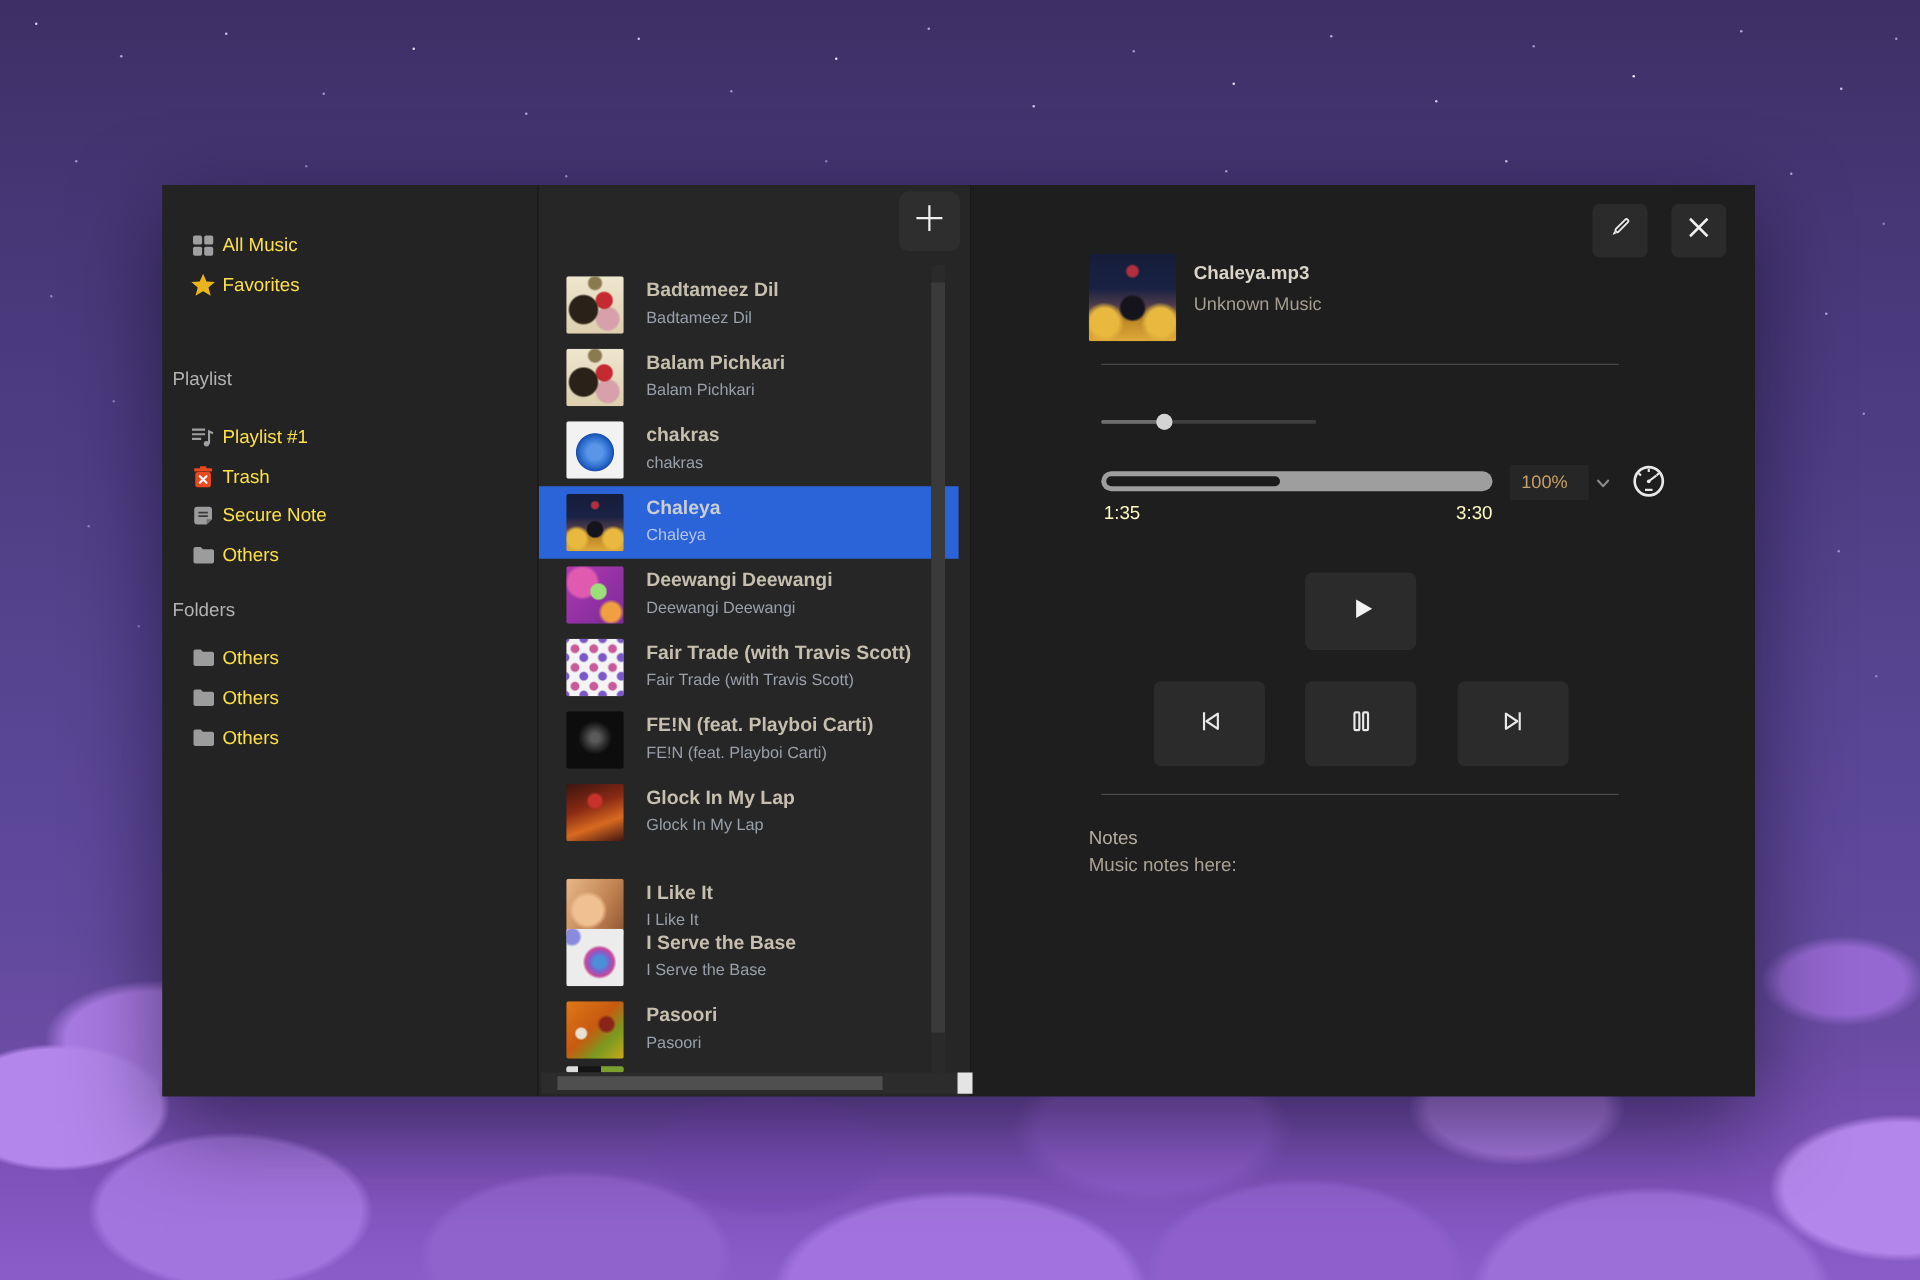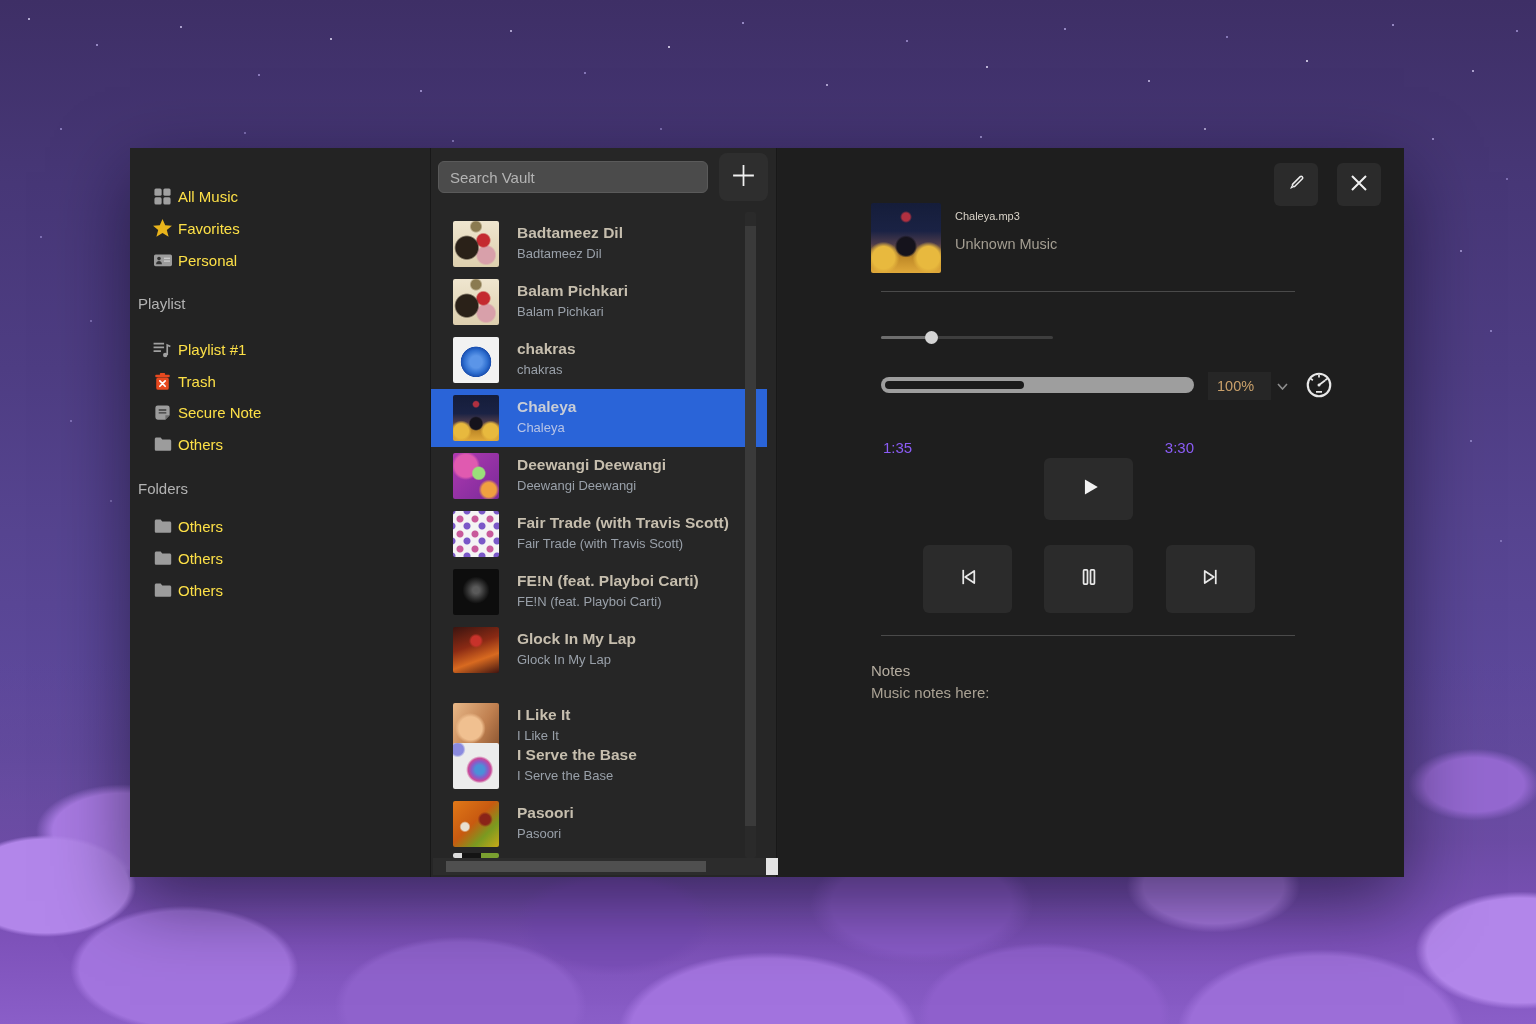--- a/index.html
+++ b/index.html
@@ -78,34 +78,34 @@
   .hscroll .hthumb { position:absolute; left:13px; top:3px; width:260px; height:11px; background:#4f4f4f; }
   .scroll-corner { position:absolute; left:335px; top:710px; width:16px; height:17px; background:#e4e4e4; }
 
   
   .player { position:absolute; left:648px; top:0; width:626px; height:729px; background:#1e1e1e; }
   .icon-btn { position:absolute; width:44px; height:43px; background:#2b2b2b; border-radius:6px;
     display:flex; align-items:center; justify-content:center; cursor:pointer; }
   .btn-edit { left:496px; top:15px; } .btn-close { left:559px; top:15px; }
 
   .np-thumb { position:absolute; left:93px; top:55px; width:70px; height:70px; border-radius:2px; }
-  .np-title { position:absolute; left:177px; top:62px; font-size:11px; font-weight:normal; color:#d9d3c8; }
+  .np-title { position:absolute; left:177px; top:62px; font-size:15px; font-weight:bold; color:#d9d3c8; }
   .np-artist { position:absolute; left:177px; top:88px; font-size:14.5px; color:#a49e92; }
 
   .divider { position:absolute; left:103px; width:414px; height:1px; background:#4a4a4a; }
   .div1 { top:143px; } .div2 { top:487px; }
 
   .vol-track { position:absolute; left:103px; top:188px; width:172px; height:3px; background:#3e3e3e; border-radius:2px; }
   .vol-fill { position:absolute; left:0; top:0; height:3px; background:#6e6e6e; border-radius:2px; }
   .vol-thumb { position:absolute; top:-5px; width:13px; height:13px; border-radius:50%; background:#d4d4d4; }
 
   .progress { position:absolute; left:103px; top:229px; width:313px; height:16px; background:#9e9e9e; border-radius:8px; }
   .progress-fill { position:absolute; left:4px; top:4px; height:8px; background:#1b1b1b; border-radius:4px; }
 
-  .time { position:absolute; top:254px; font-size:15px; color:#8b5cf6;margin-top:37px; }
+  .time { position:absolute; top:254px; font-size:15px; color:#fef9c3; }
   .time-elapsed { left:105px; } .time-total { left:336px; width:80px; text-align:right; }
 
   .speed-box { position:absolute; left:430px; top:224px; width:63px; height:28px; background:#262626;
     display:flex; align-items:center; padding-left:9px; font-size:14.5px; color:#c9a06a; cursor:pointer; }
   .speed-chevron { position:absolute; left:493px; top:224px; width:22px; height:28px; display:flex; align-items:center; justify-content:center; cursor:pointer; }
   .gauge { position:absolute; left:525px; top:221px; width:32px; height:32px; display:flex; align-items:center; justify-content:center; cursor:pointer; }
 
   .play-btn { position:absolute; left:266px; top:310px; width:89px; height:62px; background:#2b2b2b; border-radius:6px;
     display:flex; align-items:center; justify-content:center; cursor:pointer; }
   .ctl-btn { position:absolute; top:397px; width:89px; height:68px; background:#2b2b2b; border-radius:6px;
@@ -187,32 +187,20 @@
 
     <div class="side-item" style="top:68px;">
       <span class="ic">
         <svg width="21" height="21" viewBox="0 0 20 20">
             <polygon points="10,1 12.6,6.9 19,7.3 14.1,11.4 15.8,17.8 10,14.2 4.2,17.8 5.9,11.4 1,7.3 7.4,6.9" fill="#e9b41c"></polygon>
           </svg>
       </span>
       <span class="lbl">Favorites</span>
     </div>
 
-    <div class="side-item" style="top:100px;">
-      <span class="ic">
-        <svg width="20" height="20" viewBox="0 0 20 20">
-            <rect x="1" y="4.4" width="18" height="11.8" rx="1.6" fill="#9c9c9c"></rect>
-            <circle cx="6" cy="8.6" r="1.8" fill="#333"></circle>
-            <path d="M3.1 14.2c0-2 1.4-3.1 2.9-3.1s2.9 1.1 2.9 3.1z" fill="#333"></path>
-            <rect x="11" y="7.6" width="6" height="1.4" fill="#c9c9c9"></rect>
-            <rect x="11" y="10.4" width="6" height="1.4" fill="#c9c9c9"></rect>
-          </svg>
-      </span>
-      <span class="lbl">Personal</span>
-    </div>
 
     <div class="side-section" style="top:147px;">Playlist</div>
 
     <div class="side-item" style="top:189px;">
       <span class="ic">
         <svg width="21" height="21" viewBox="0 0 20 20">
             <g stroke="#a0a0a0" stroke-width="1.7" fill="none">
               <path d="M1.5 4.5h10M1.5 8h10M1.5 11.5h7"></path>
             </g>
             <circle cx="12.6" cy="15.2" r="2.1" fill="#a0a0a0"></circle>
@@ -280,21 +268,20 @@
       <span class="ic">
         <svg width="20" height="20" viewBox="0 0 20 20">
             <path d="M1.8 5.1c0-.9.7-1.6 1.6-1.6h4.2l1.7 1.9h7.3c.9 0 1.6.7 1.6 1.6v8.2c0 .9-.7 1.6-1.6 1.6H3.4c-.9 0-1.6-.7-1.6-1.6z" fill="#9c9c9c"></path>
           </svg>
       </span>
       <span class="lbl">Others</span>
     </div>
   </div>
 
   <div class="panel">
-    <input class="search-input" type="text" placeholder="Search Vault" style="">
     <div class="add-btn">
       <span>
         <svg width="27" height="27" viewBox="0 0 26 26">
             <g stroke="#f0f0f0" stroke-width="1.7">
               <path d="M13 3v20M3 13h20"></path>
             </g>
           </svg>
       </span>
     </div>
 

